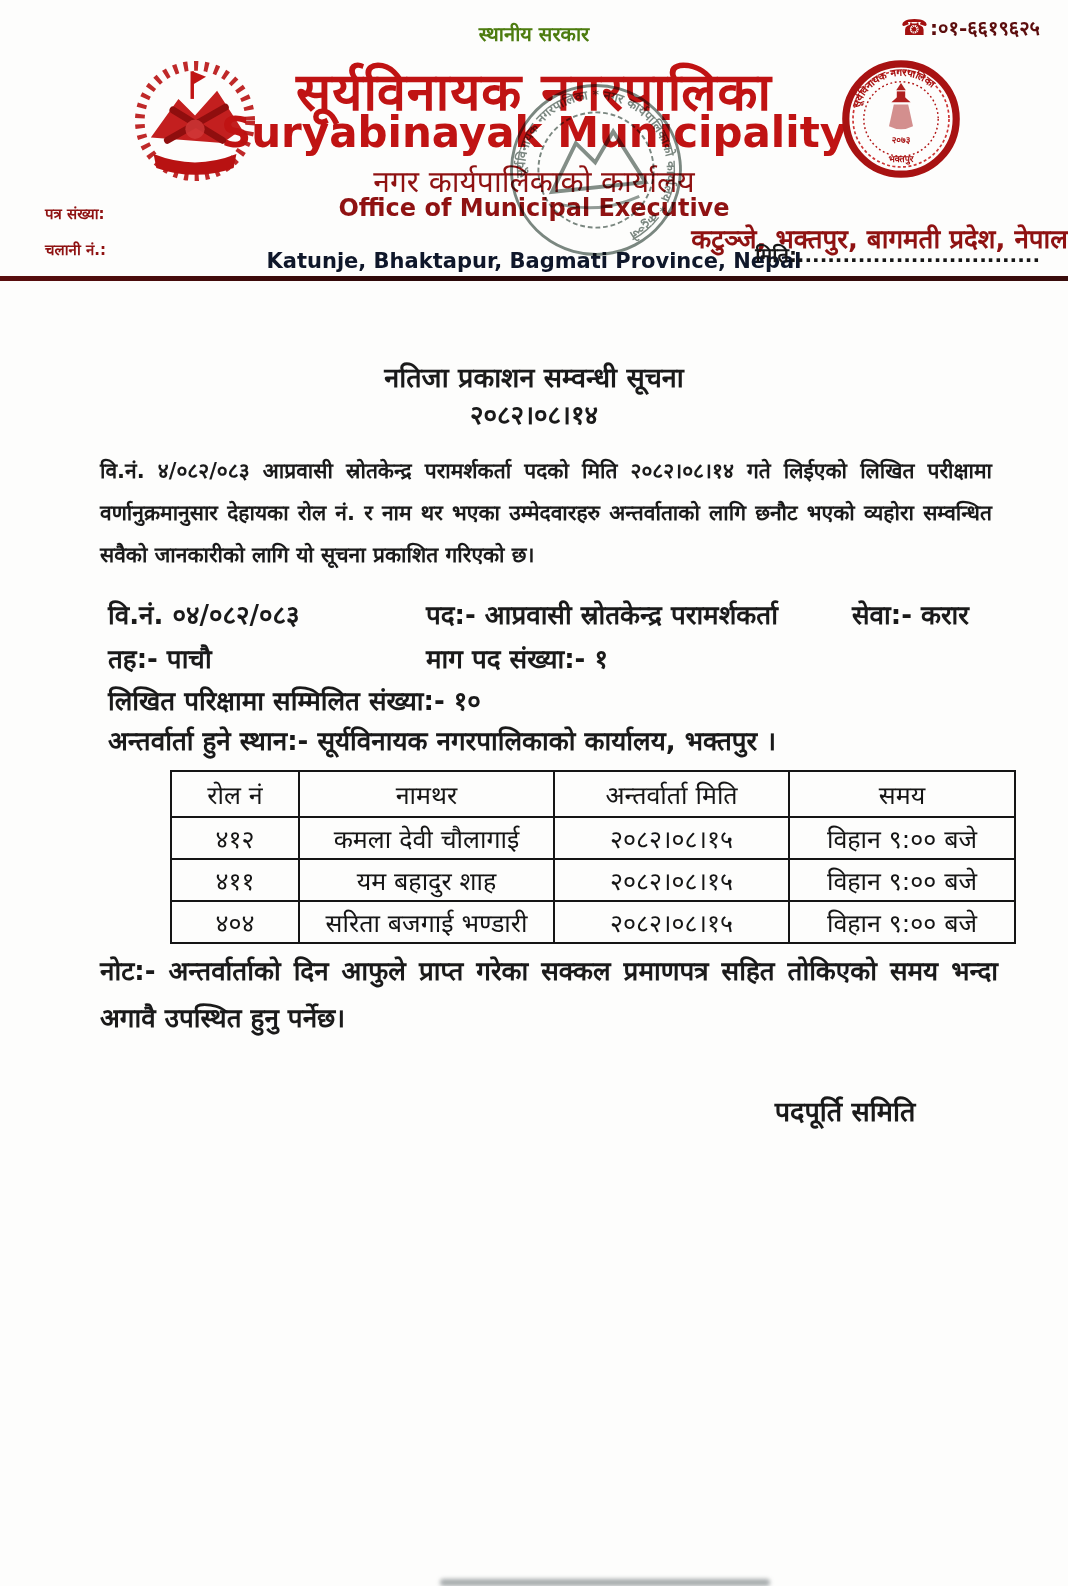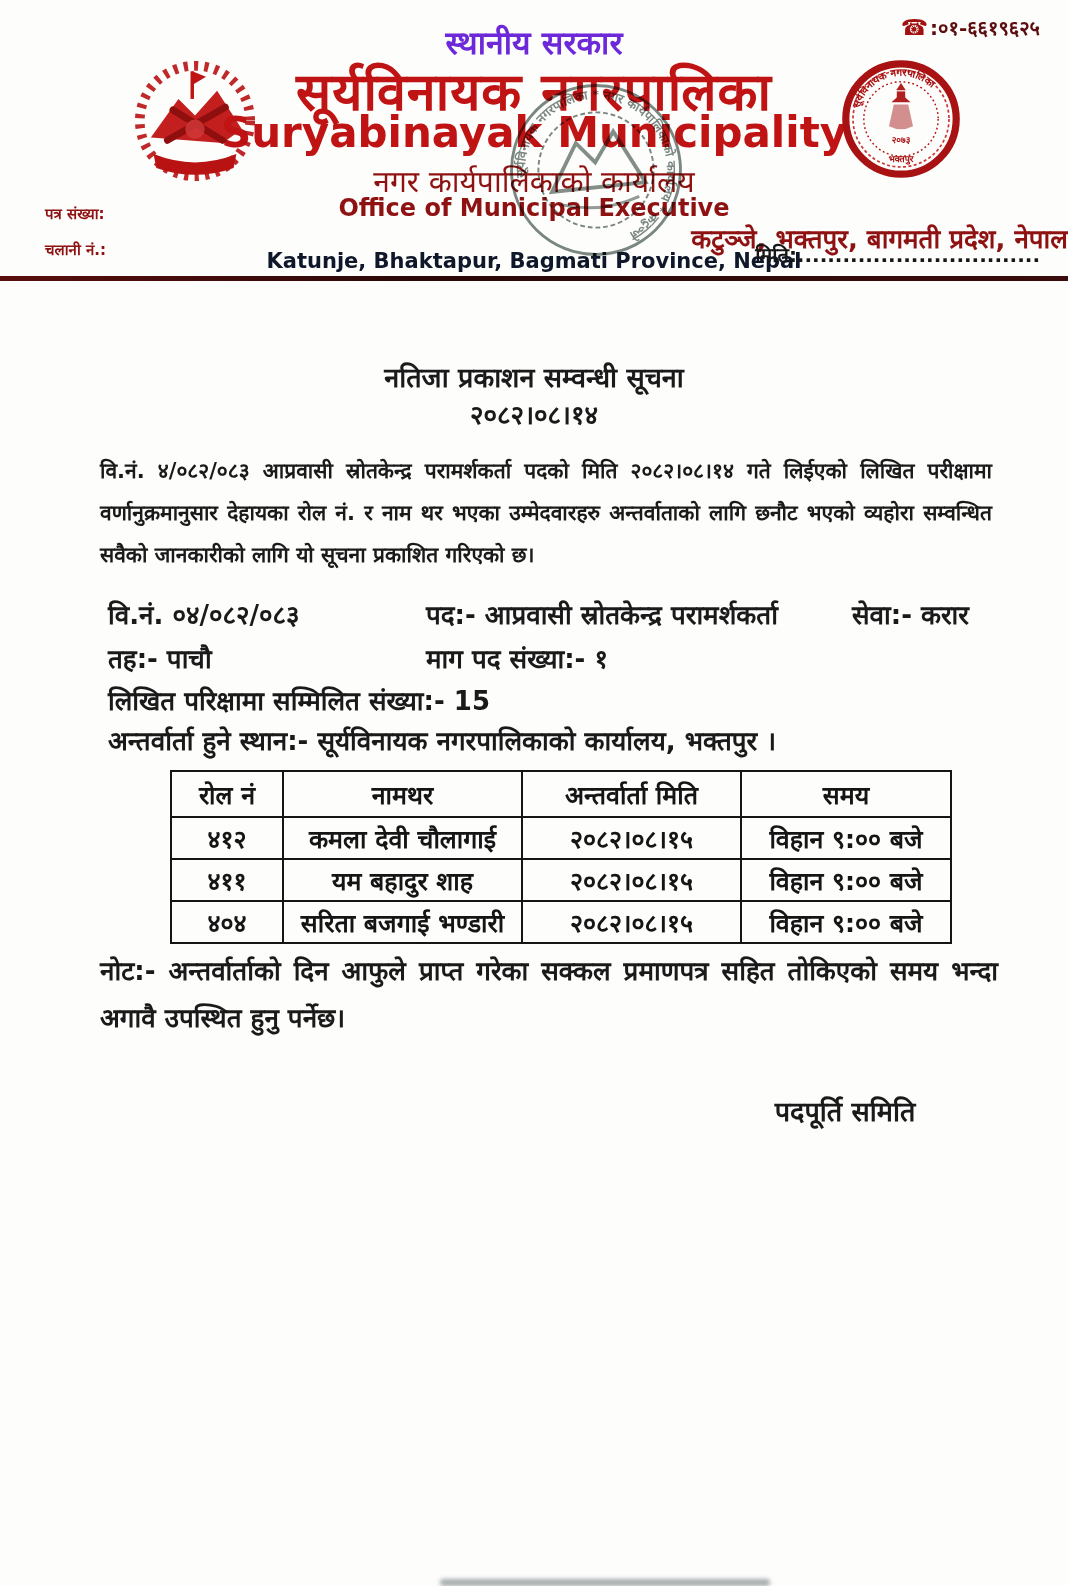--- a/index.html
+++ b/index.html
@@ -7,21 +7,21 @@
     position:relative;width:1068px;height:1586px;margin:0 auto;
     background:#fdfdfc;overflow:hidden;
     font-family:"DejaVu Sans","Liberation Sans",sans-serif;
     color:#1a1a1a;
   }
   .abs{position:absolute;}
   .center{left:0;width:100%;text-align:center;}
   
   .phone{top:14px;right:28px;font-size:20px;font-weight:bold;color:#5c0d0d;}
   .phone .ph-icon{color:#a31010;margin-right:2px;font-size:22px;}
-  .local-gov{top:20px;font-size:32px;font-weight:bold;color:#6d28d9;}
+  .local-gov{top:20px;font-size:20px;font-weight:bold;color:#4d7c0f;}
   .muni-np{top:54px;font-size:52px;font-weight:bold;color:#c01313;letter-spacing:1px;}
   .muni-en{top:108px;font-size:42px;font-weight:bold;color:#c01313;}
   .office-np{top:160px;font-size:30px;font-weight:normal;color:#8f1212;}
   .office-en{top:194px;font-size:24px;font-weight:bold;color:#8f1212;}
   .addr-np{top:220px;font-size:26px;font-weight:bold;color:#8f1212;text-align:right;}
   .addr-en{top:249px;font-size:21px;font-weight:bold;color:#0f172a;}
   .ref-label{left:45px;top:203px;font-size:15px;font-weight:bold;color:#8f1212;filter:blur(.4px);}
   .disp-label{left:45px;top:239px;font-size:15px;font-weight:bold;color:#8f1212;filter:blur(.4px);}
   .date-label{right:28px;top:241px;font-size:20px;font-weight:bold;color:#161616;}
   .emblem-left{left:126px;top:52px;width:138px;height:138px;}
@@ -32,22 +32,22 @@
   .notice-title{top:358px;font-size:27px;font-weight:bold;}
   .notice-date{top:396px;font-size:26px;font-weight:bold;}
   .body-par{left:100px;top:450px;width:892px;font-size:21px;font-weight:bold;line-height:42px;text-align:justify;}
   .d-row1{top:596px;} .d-row2{top:640px;} .d-row3{top:682px;} .d-row4{top:722px;}
   .d-item{position:absolute;font-size:26px;font-weight:bold;white-space:nowrap;}
   .d-c1{left:108px;} .d-c2{left:420px;margin-left:6px;} .d-c3{left:852px;}
   .detail-line{left:0;width:100%;height:40px;}
   
   .roll-table{left:170px;top:770px;border-collapse:collapse;background:#fdfdfc;}
   .roll-table td,.roll-table th{
-    border:2.5px solid #151515;font-size:25px;font-weight:bold;
-    text-align:center;padding:3px 6px;color:#151515;
+    border:2.5px solid #151515;font-size:25px;font-weight:normal;
+    text-align:center;padding:3px 14px;color:#151515;
   }
   .roll-table th{height:38px;}
   .roll-table td{height:34px;}
   .c-roll{width:98px;} .c-name{width:225px;} .c-date{width:205px;} .c-time{width:196px;}
   
   .note-par{left:100px;top:948px;width:898px;font-size:26px;font-weight:bold;line-height:47px;text-align:justify;}
   .signature{left:720px;top:1092px;width:250px;text-align:center;font-size:27px;font-weight:bold;}
   .scan-artifact{left:440px;bottom:0;width:330px;height:7px;background:rgba(60,70,75,.45);filter:blur(2px);border-radius:4px;}
 </style>
 </head>
@@ -132,21 +132,21 @@
   <div class="abs detail-line d-row1">
     <span class="d-item d-c1">वि.नं. ०४/०८२/०८३</span>
     <span class="d-item d-c2">पद:- आप्रवासी स्रोतकेन्द्र परामर्शकर्ता</span>
     <span class="d-item d-c3">सेवा:- करार</span>
   </div>
   <div class="abs detail-line d-row2">
     <span class="d-item d-c1">तह:- पाचौ</span>
     <span class="d-item d-c2">माग पद संख्या:- १</span>
   </div>
   <div class="abs detail-line d-row3">
-    <span class="d-item d-c1">लिखित परिक्षामा सम्मिलित संख्या:- 15</span>
+    <span class="d-item d-c1">लिखित परिक्षामा सम्मिलित संख्या:- १०</span>
   </div>
   <div class="abs detail-line d-row4">
     <span class="d-item d-c1">अन्तर्वार्ता हुने स्थान:- सूर्यविनायक नगरपालिकाको कार्यालय, भक्तपुर ।</span>
   </div>
 
   <table class="abs roll-table">
     <thead>
       <tr>
         <th class="c-roll">रोल नं</th>
         <th class="c-name">नामथर</th>

